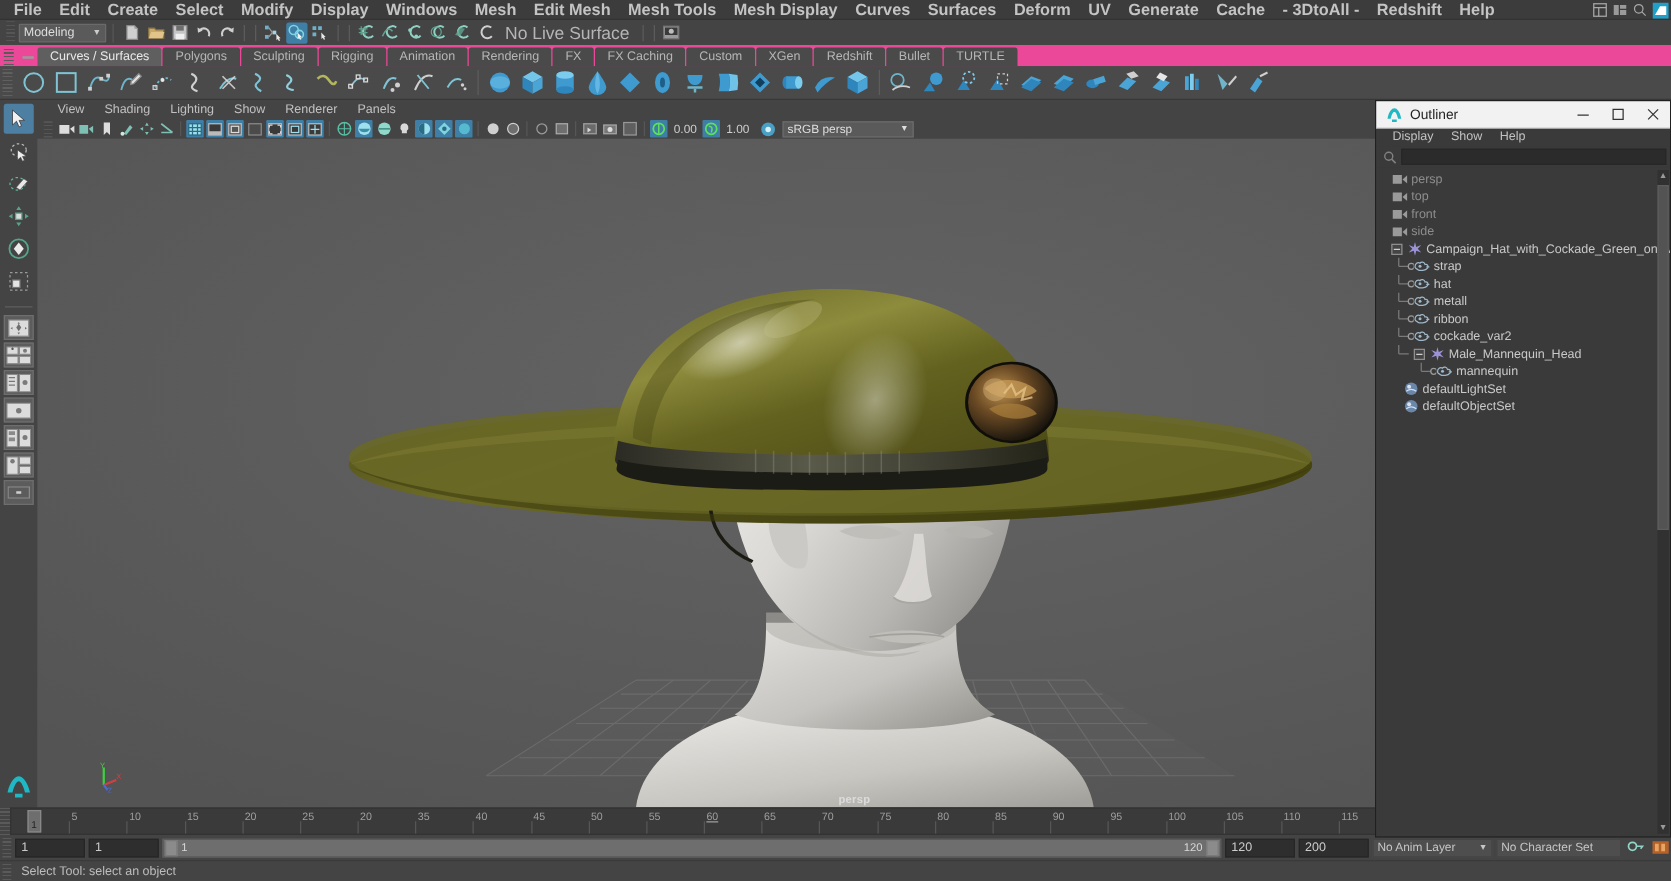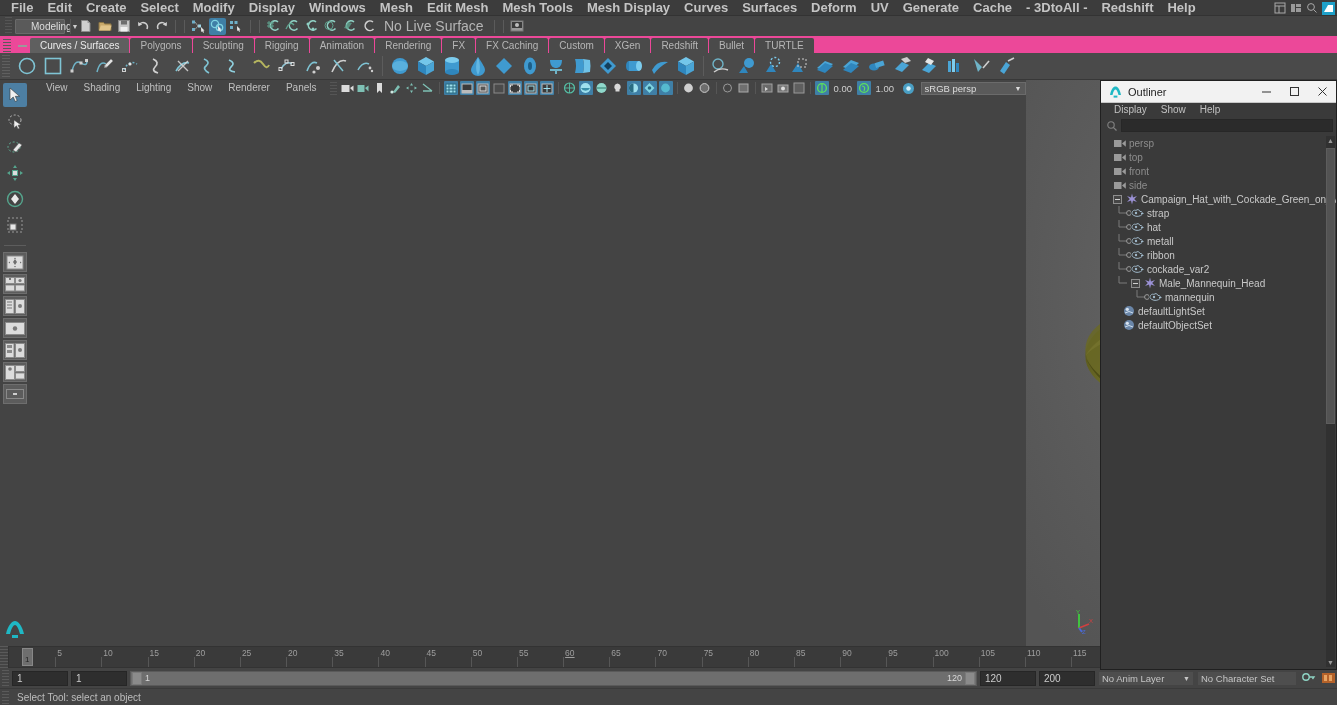--- a/index.html
+++ b/index.html
@@ -23,23 +23,23 @@
 
   
   .statusline{
     height:20px; background:#444444; display:flex; align-items:center;
     flex:0 0 20px; padding-left:2px; gap:0px;
   }
   .grip{ width:7px; height:18px; background:
       repeating-linear-gradient(to bottom,#5a5a5a 0 1px,transparent 1px 3px);
       margin:0 3px; opacity:.8;}
   .menuset{
-    width:50px;height:15px;background:#5a5a5a;border:1px solid #6a6a6a;
+    width:70px;height:15px;background:#5a5a5a;border:1px solid #6a6a6a;
     display:flex;align-items:center;justify-content:space-between;
-    padding:0 15px;font-size:10px;color:#ddd;border-radius:1px;
+    padding:0 3px;font-size:10px;color:#ddd;border-radius:1px;
   }
   .menuset .car{ font-size:7px; color:#ccc;}
   .sep{ width:1px;height:15px;background:#565656;margin:0 5px;}
   .sepd{ width:1px;height:13px;background:#5b5b5b;margin:0 4px;}
   .sicon{ width:17px;height:17px;display:inline-flex;align-items:center;justify-content:center;margin:0 1px;}
   .sicon svg{display:block;}
   .nolive{ font-size:14px;color:#b5b5b5;padding:0 6px;white-space:nowrap;}
 
   
   .shelftabs{
@@ -76,21 +76,21 @@
             padding-top:3px;flex:0 0 30px;}
   .tbi{ width:24px;height:24px;margin-bottom:2px;display:flex;align-items:center;justify-content:center;border-radius:2px;}
   .tbi.sel{ background:#4d7fa3;}
   .tbdiv{ width:22px;height:1px;background:#5d5d5d;margin:6px 0 6px 0;}
   .tbq{ width:24px;height:20px;margin-bottom:2px;border:1px solid #6e6e6e;background:#5c5c5c;
         display:flex;align-items:center;justify-content:center;}
   .tbq svg{display:block;}
   .tblogo{width:26px;height:26px;margin-top:auto;margin-bottom:4px;display:flex;align-items:center;justify-content:center;}
 
   
-  .vpcol{ flex:1 1 auto; display:flex;flex-direction:row;min-width:0;}
+  .vpcol{ flex:1 1 auto; display:flex;flex-direction:column;min-width:0;}
   .vpmenu{ height:15px;background:#444;display:flex;align-items:center;padding-left:8px;flex:0 0 15px;}
   .vpmenu .mi{ padding:0 8px;font-size:10px;color:#c0c0c0;line-height:15px;}
   .vptools{ height:16px;background:#444;display:flex;align-items:center;flex:0 0 16px;padding-left:2px;}
   .vpt{ width:14px;height:14px;display:inline-flex;align-items:center;justify-content:center;margin:0 1px;}
   .vpt.on{ background:#3f7fa6;border-radius:1px;}
   .vpt svg{display:block;}
   .vsep{ width:1px;height:12px;background:#565656;margin:0 3px;}
   .numfield{ font-size:9.5px;color:#cfcfcf;min-width:26px;text-align:left;padding-left:4px;}
   .gammabox{ width:105px;height:13px;background:#5a5a5a;border:1px solid #6b6b6b;display:flex;
              align-items:center;justify-content:space-between;padding:0 3px;font-size:9.5px;color:#ddd;margin-left:4px;}

